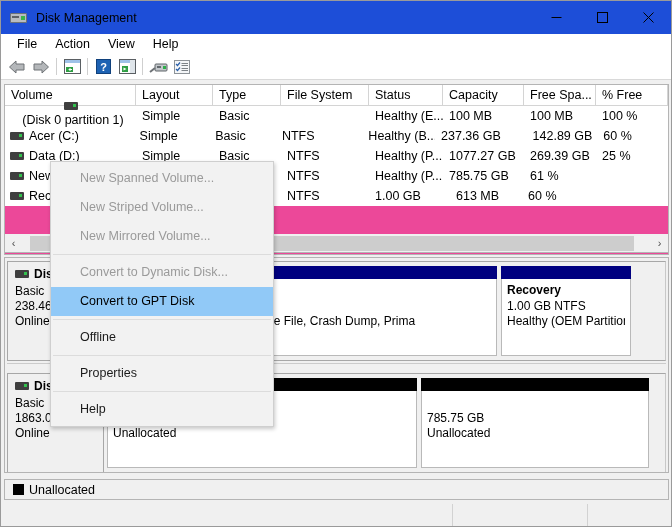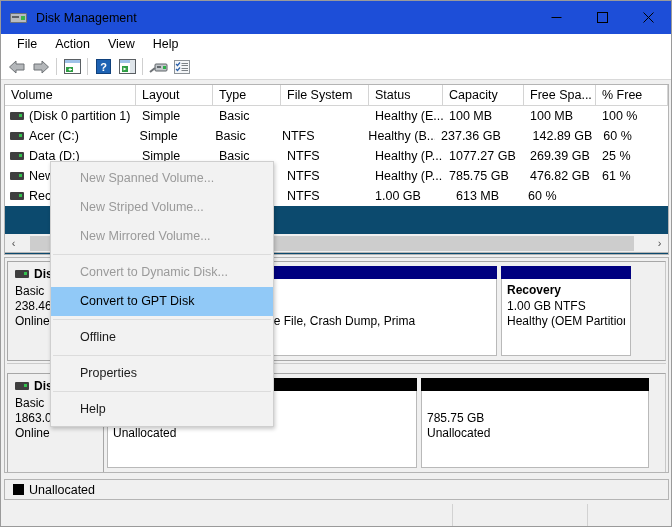--- a/index.html
+++ b/index.html
@@ -122,21 +122,21 @@
     margin: 0 3px;
   }
   .tb-spacer { width: 4px; }
 
   
   .vol-panel {
     position: absolute;
     left: 3px; top: 83px;
     width: 665px;
     height: 171px;
-    background: #0c4a6e;
+    background: #ec4899;
     border: 1px solid #b4b4b4;
     box-sizing: border-box;
     overflow: hidden;
   }
   .vol-header {
     display: flex;
     height: 21px;
     background: #ffffff;
     border-bottom: 1px solid #d4d4d4;
     box-sizing: border-box;
@@ -492,21 +492,21 @@
         <div class="vol-th" style="width: 77px;">Layout</div>
         <div class="vol-th" style="width: 68px;">Type</div>
         <div class="vol-th" style="width: 88px;">File System</div>
         <div class="vol-th" style="width: 74px;">Status</div>
         <div class="vol-th" style="width: 81px;">Capacity</div>
         <div class="vol-th" style="width: 72px;">Free Spa...</div>
         <div class="vol-th" style="width: 72px;">% Free</div>
       </div>
     <div class="vol-rows" id="vol-rows">
         <div class="vol-row">
-          <div class="vol-td first" style="width: 131px;">
+          <div class="vol-td first" style="width: 131px; flex-direction: column;">
             <span class="minidisk">
               <span class="mbody"></span>
               <span class="mled"></span>
             </span>
             <span>(Disk 0 partition 1)</span>
           </div>
           <div class="vol-td" style="width: 77px;">Simple</div>
           <div class="vol-td" style="width: 68px;">Basic</div>
           <div class="vol-td" style="width: 88px;"></div>
           <div class="vol-td" style="width: 74px;">Healthy (E...</div>
@@ -552,21 +552,20 @@
               <span class="mbody"></span>
               <span class="mled"></span>
             </span>
             <span>New Volume (E:)</span>
           </div>
           <div class="vol-td" style="width: 77px;">Simple</div>
           <div class="vol-td" style="width: 68px;">Basic</div>
           <div class="vol-td" style="width: 88px;">NTFS</div>
           <div class="vol-td" style="width: 74px;">Healthy (P...</div>
           <div class="vol-td" style="width: 81px;">785.75 GB</div>
-          <div class="vol-td" style="width: 72px;">476.82 GB</div>
           <div class="vol-td" style="width: 72px;">61 %</div>
         </div>
         <div class="vol-row">
           <div class="vol-td first" style="width: 131px;">
             <span class="minidisk">
               <span class="mbody"></span>
               <span class="mled"></span>
             </span>
             <span>Recovery</span>
           </div>

